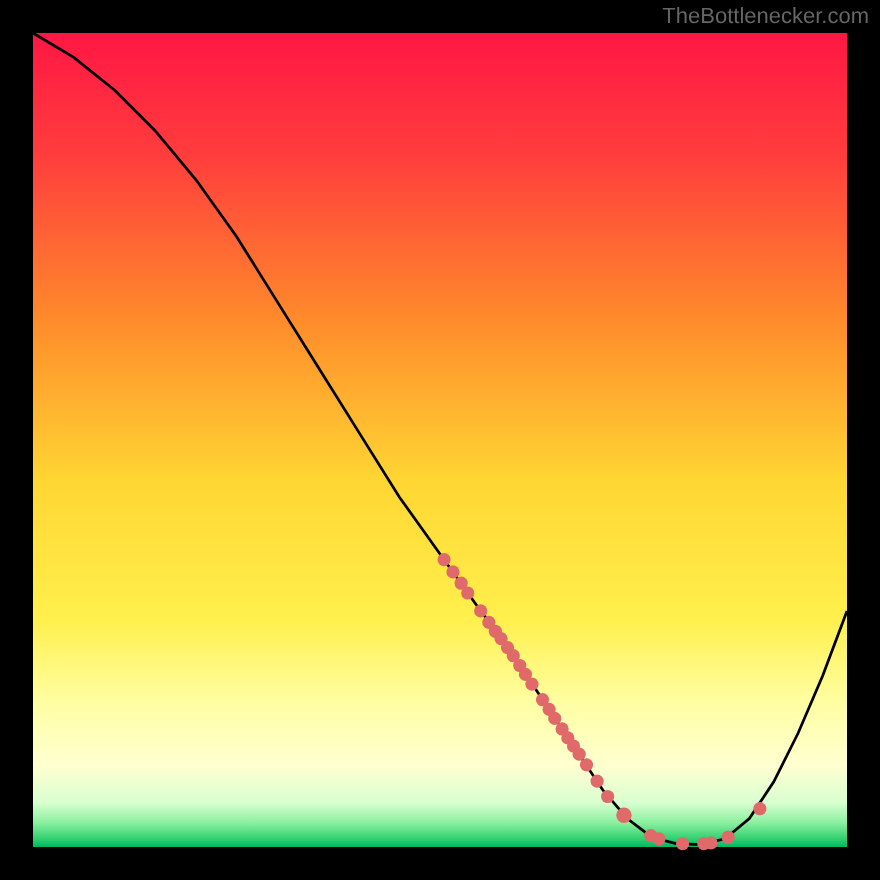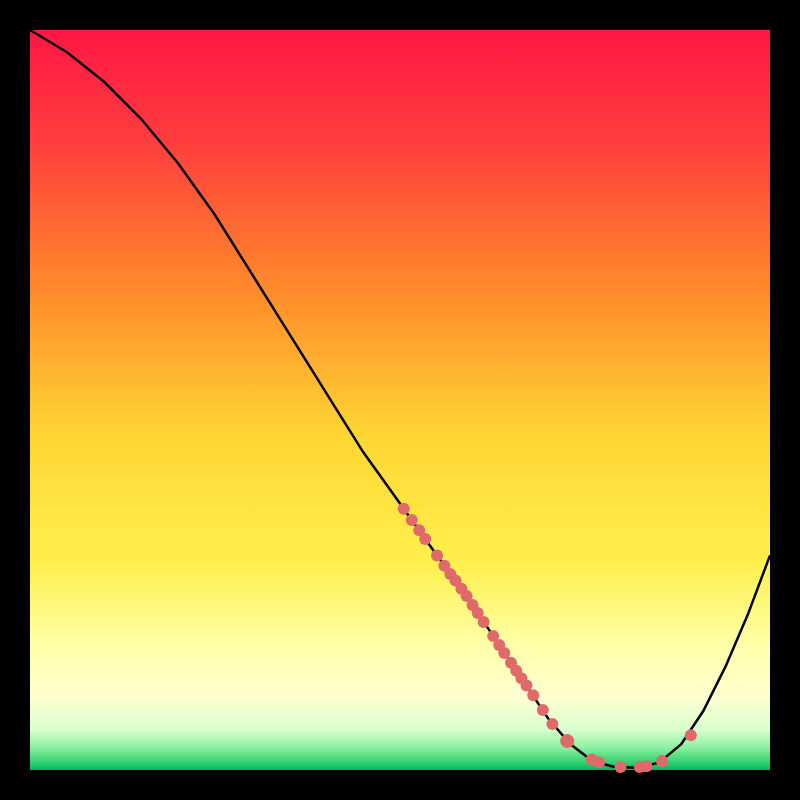--- a/index.html
+++ b/index.html
@@ -26,20 +26,21 @@
     z-index: 10;
   }
   svg {
     display: block;
   }
 </style>
 </head>
 <body>
 
 <div class="chart-container">
+  <div class="watermark">TheBottlenecker.com</div>
   <svg id="chart-svg" width="800" height="800">
     <defs>
       <linearGradient id="bg-grad" x1="0" y1="0" x2="0" y2="1">
           <stop offset="0%" stop-color="#ff1744"></stop>
           <stop offset="15%" stop-color="#ff3d3d"></stop>
           <stop offset="35%" stop-color="#ff8a2b"></stop>
           <stop offset="55.00000000000001%" stop-color="#ffd633"></stop>
           <stop offset="72%" stop-color="#fff04d"></stop>
           <stop offset="83%" stop-color="#ffffa8"></stop>
           <stop offset="90%" stop-color="#ffffd0"></stop>

